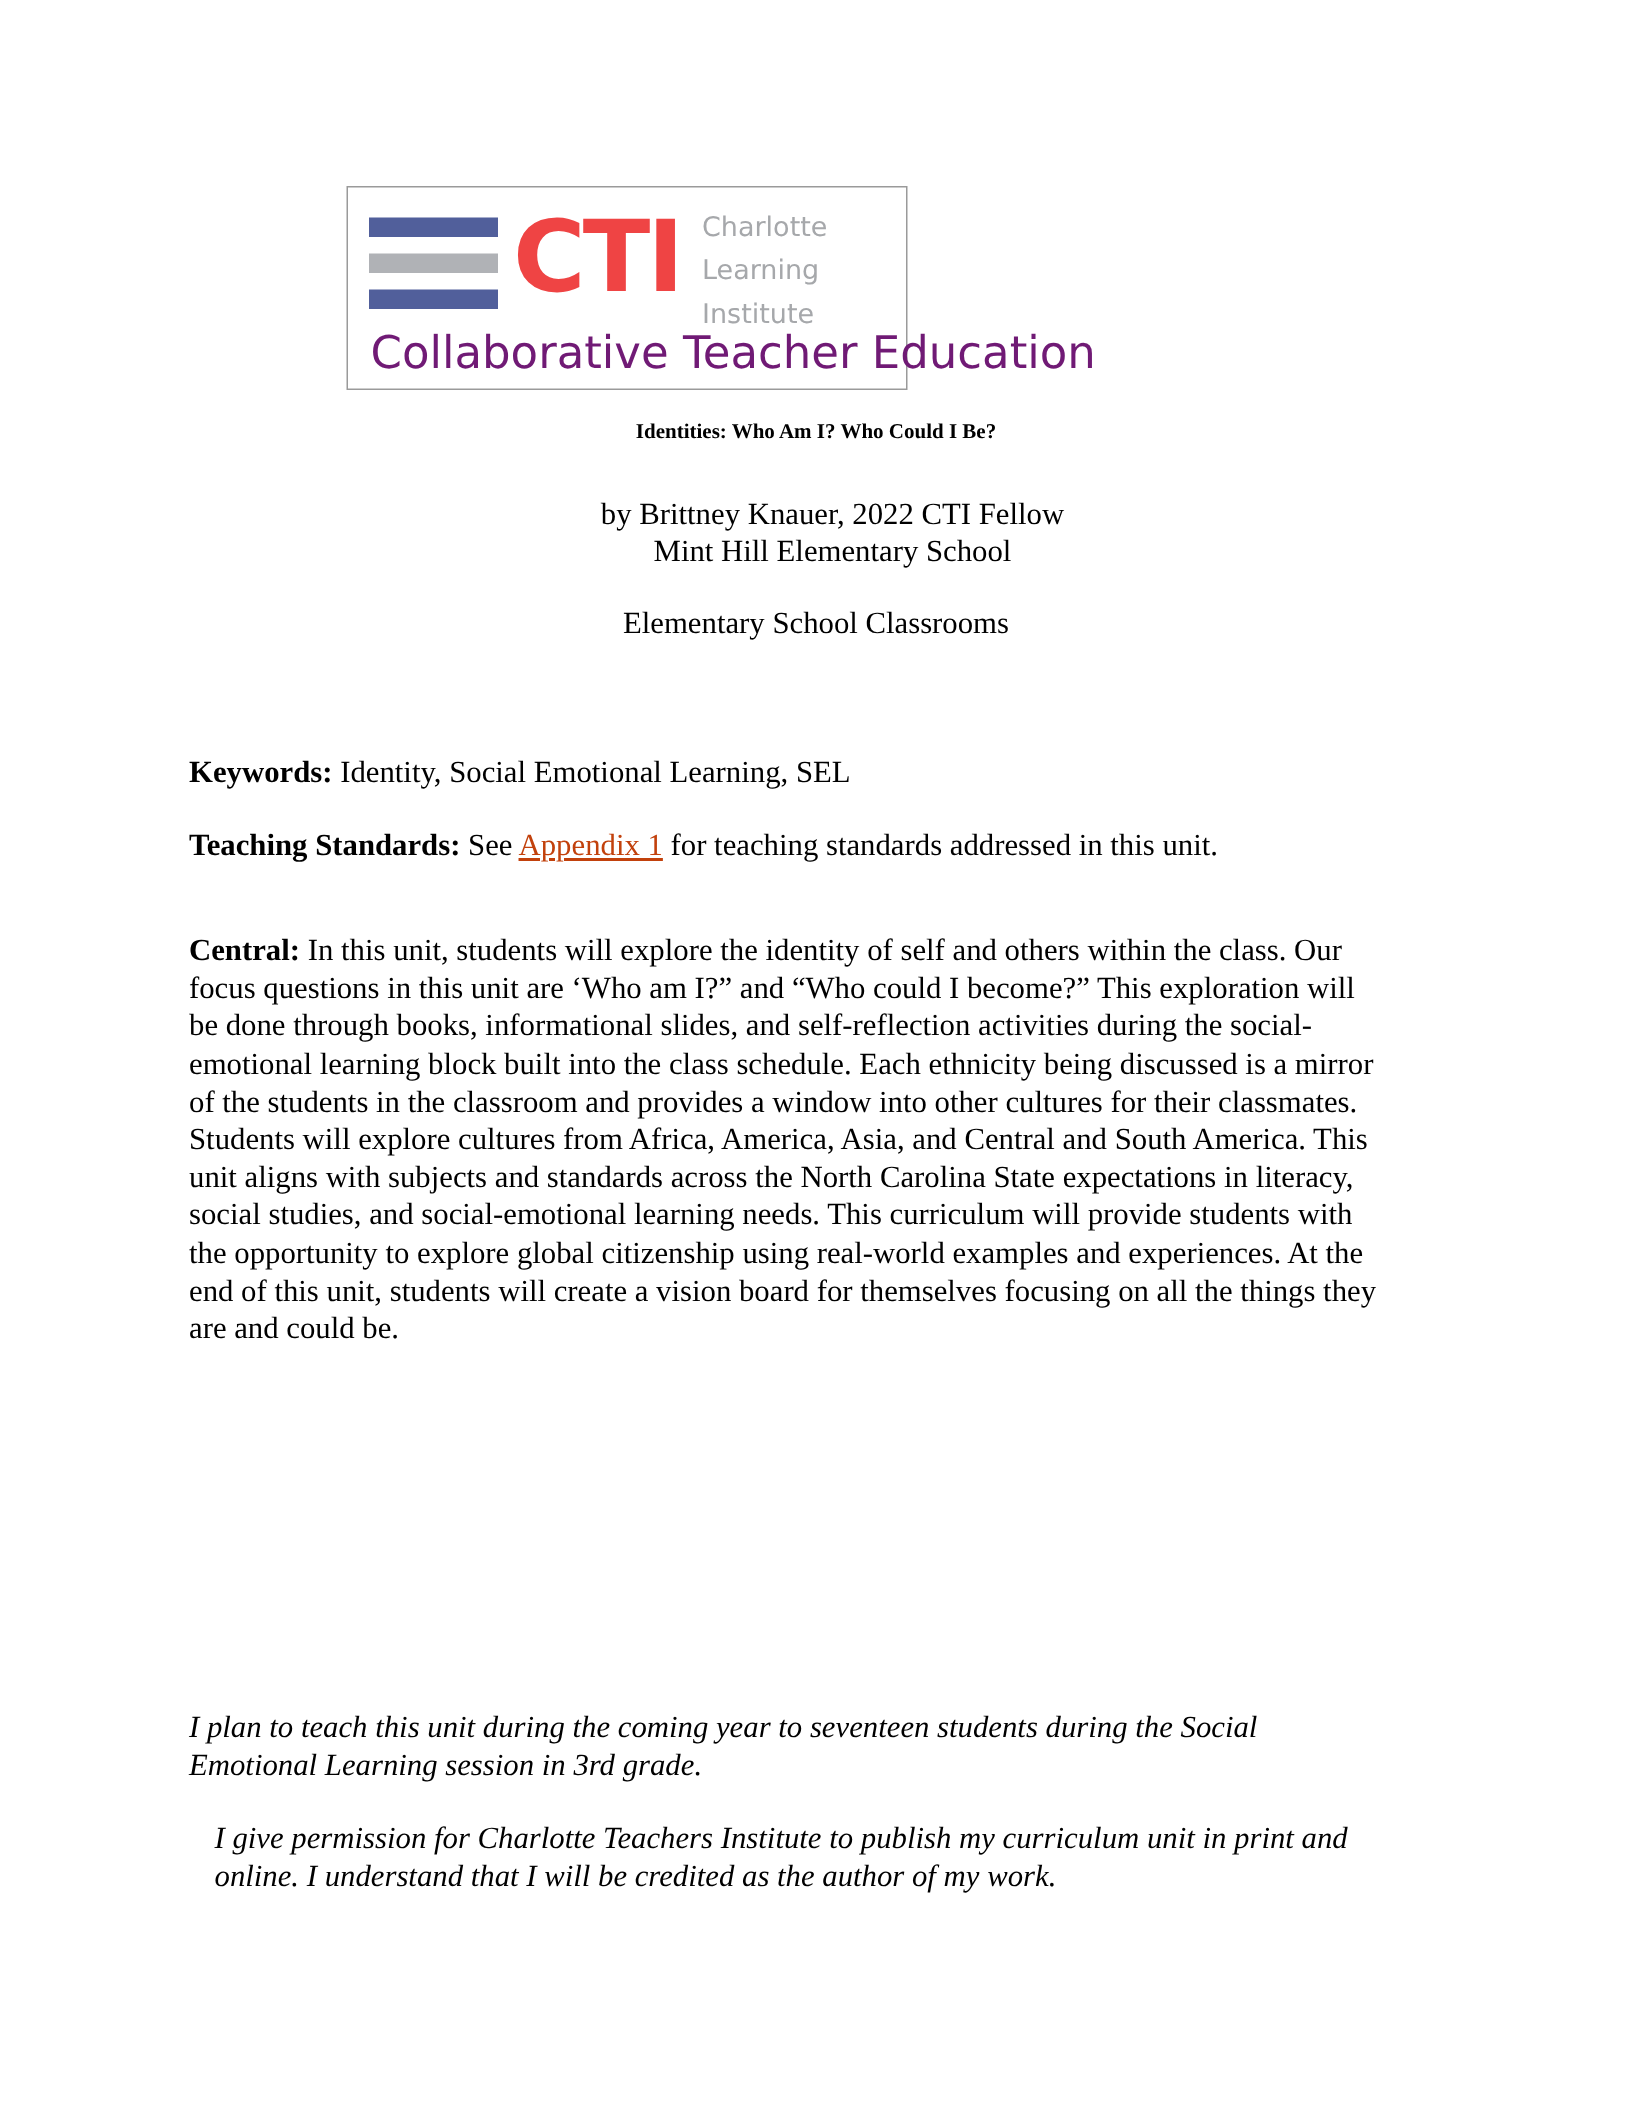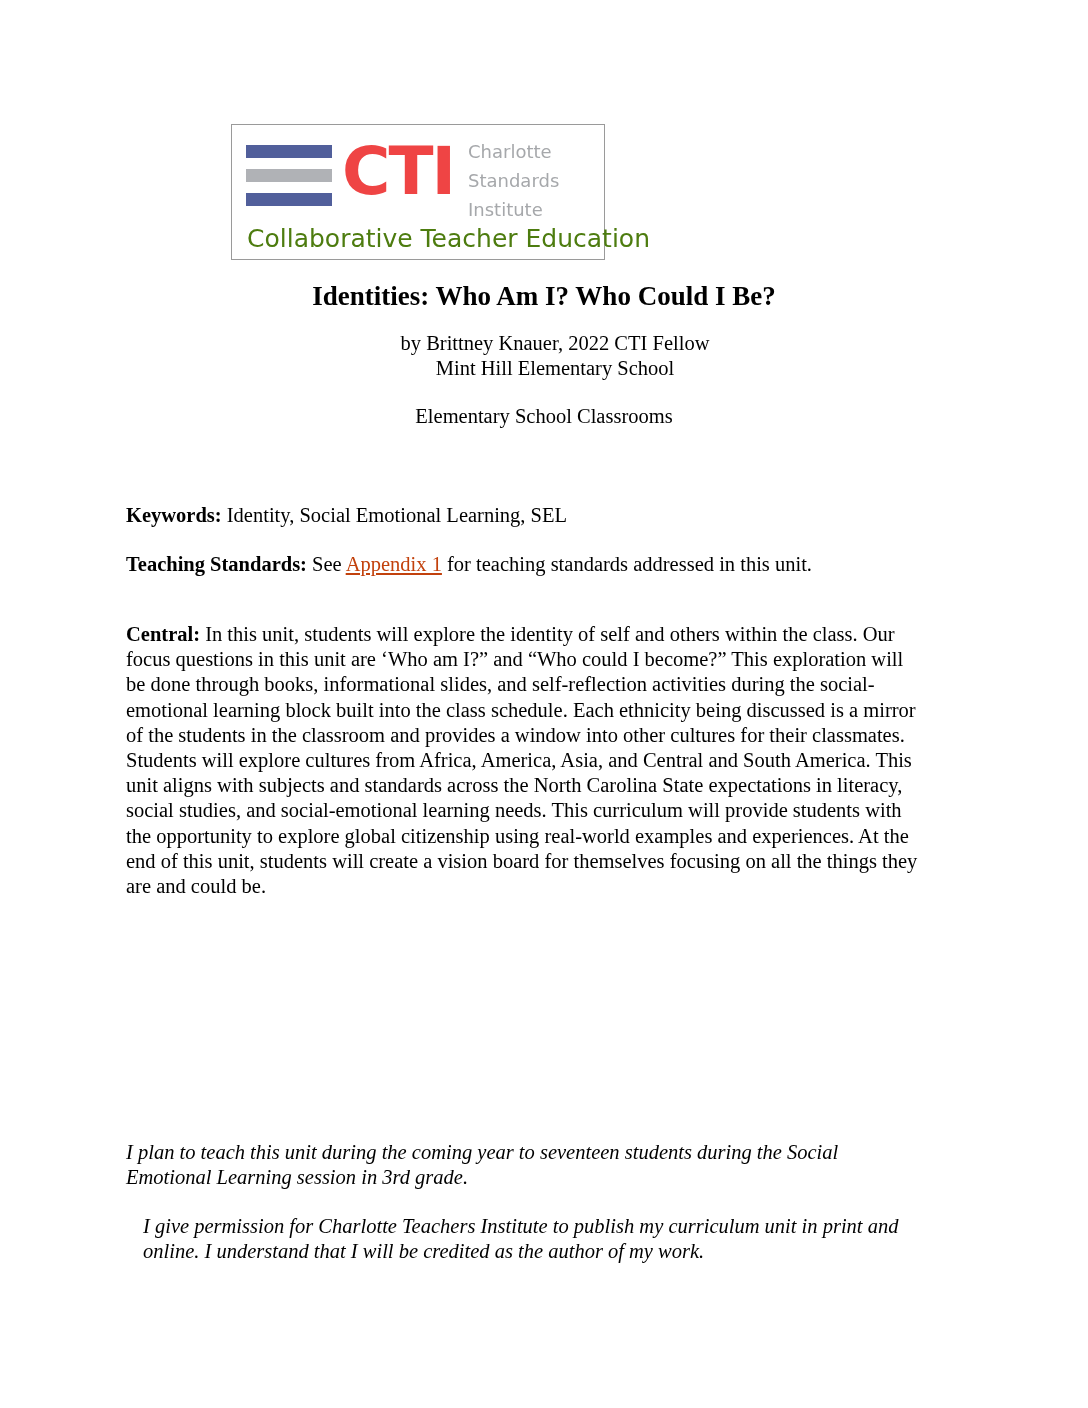--- a/index.html
+++ b/index.html
@@ -77,34 +77,34 @@
     font-family: "DejaVu Sans", sans-serif;
     font-size: 18px;
     color: #a6a8ab;
     line-height: 29px;
   }
   .logo-tagline {
     position: absolute;
     left: 15px;
     bottom: 6px;
     font-family: "DejaVu Sans", sans-serif;
-    font-size: 25px;
-    color: #4d7c0f;
+    font-size: 30px;
+    color: #701a75;
     white-space: nowrap;
   }
 
   
   .doc-title {
     position: absolute;
     left: 0;
     top: 281px;
     width: 836px;
     text-align: center;
     font-weight: bold;
-    font-size: 27px;
+    font-size: 14px;
   }
   .byline {
     position: absolute;
     left: 11px;
     top: 331px;
     width: 836px;
     text-align: center;
     font-size: 20.5px;
     line-height: 25px;
   }
@@ -167,21 +167,21 @@
   <div class="logo-wrap">
     <div class="logo-inner">
       <div class="logo-bars">
         <div class="bar bar1"></div>
         <div class="bar bar2"></div>
         <div class="bar bar3"></div>
       </div>
       <div class="logo-cti">CTI</div>
       <div class="logo-words">
         <div>Charlotte</div>
-        <div>Standards</div>
+        <div>Learning</div>
         <div>Institute</div>
       </div>
       <div class="logo-tagline">Collaborative Teacher Education</div>
     </div>
   </div>
 
   <div class="content">
 
     <div class="doc-title">Identities: Who Am I? Who Could I Be?</div>
 

